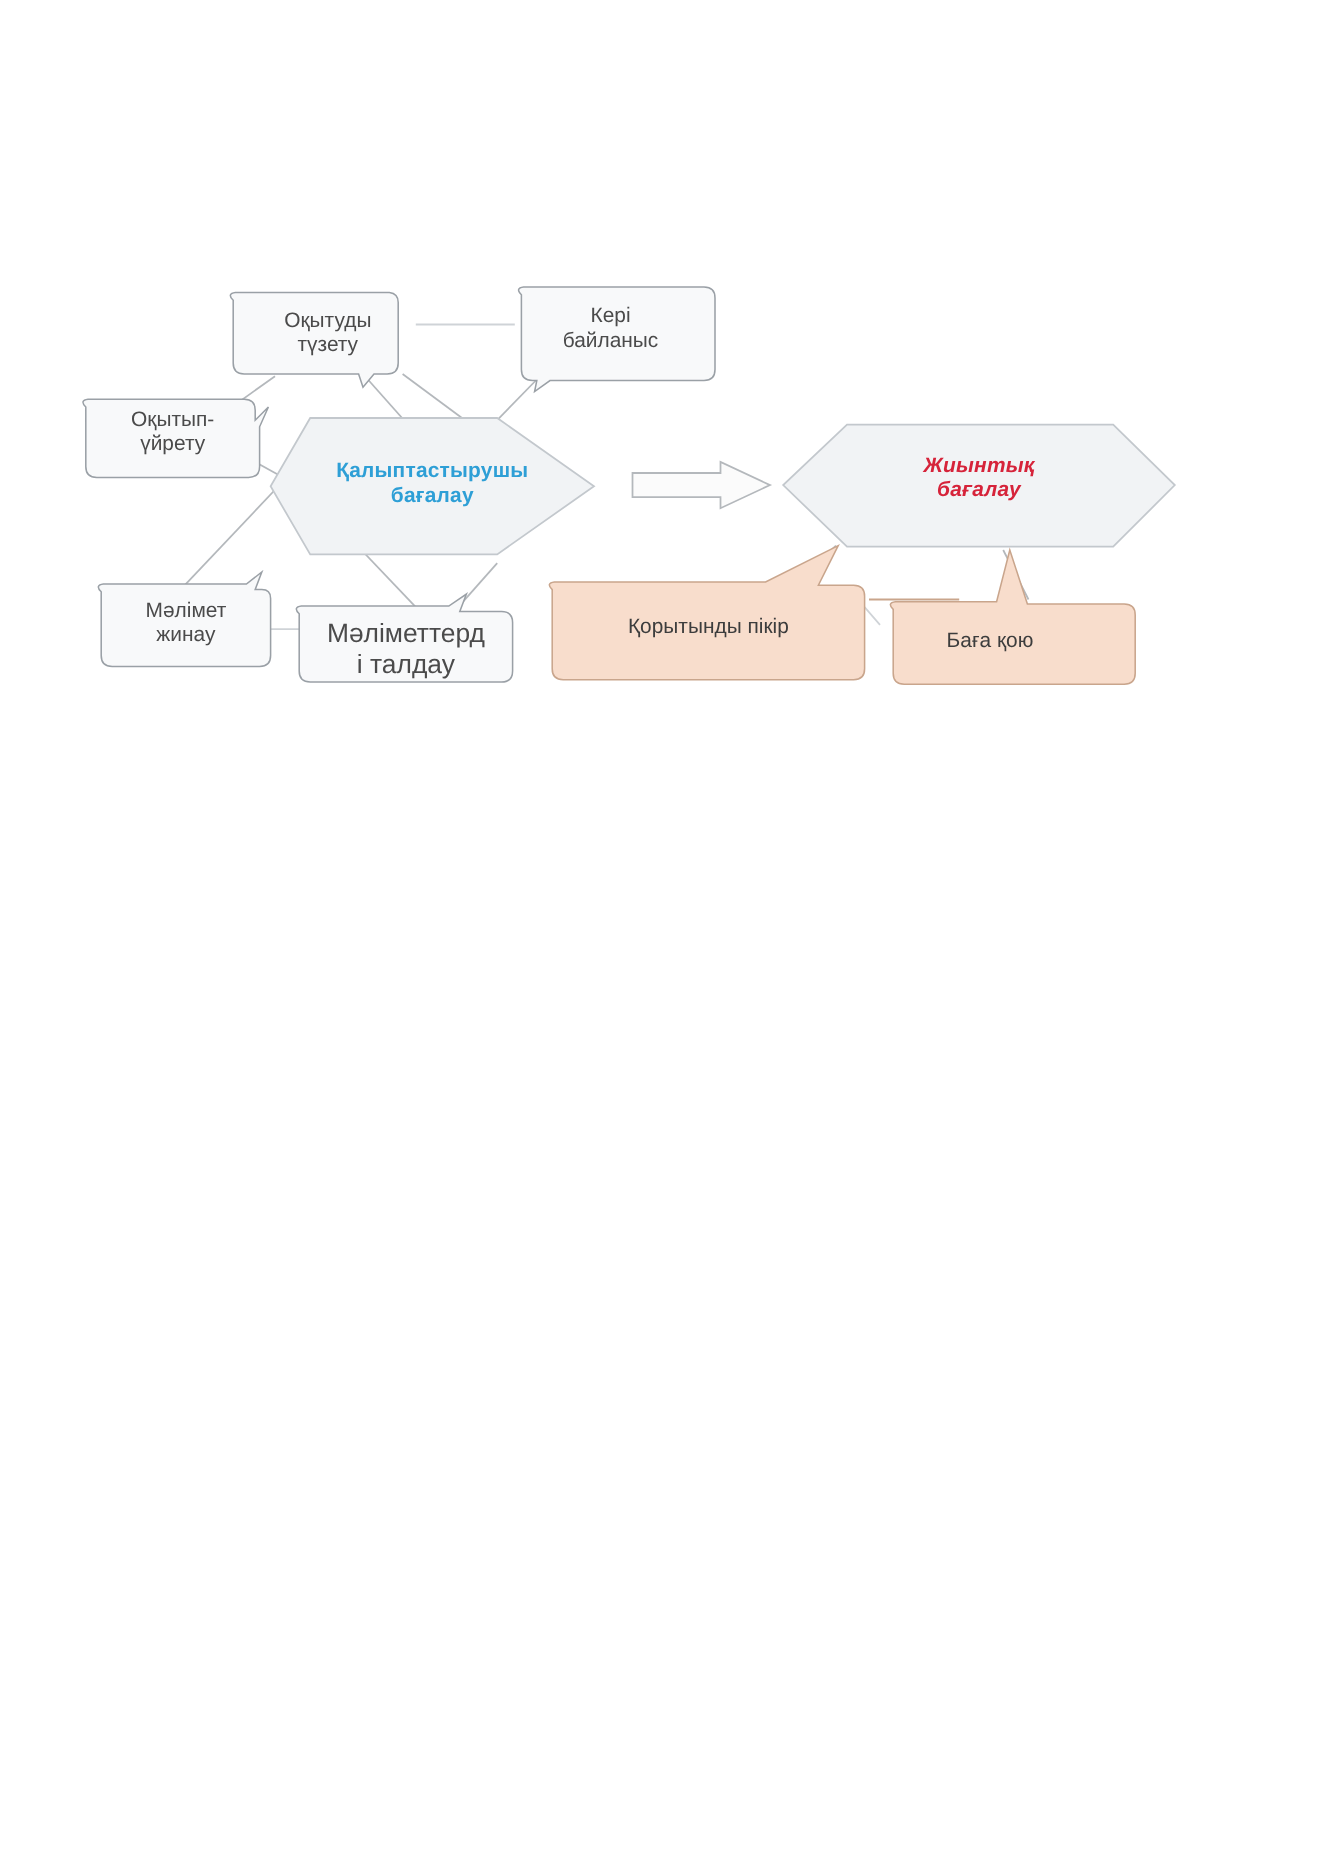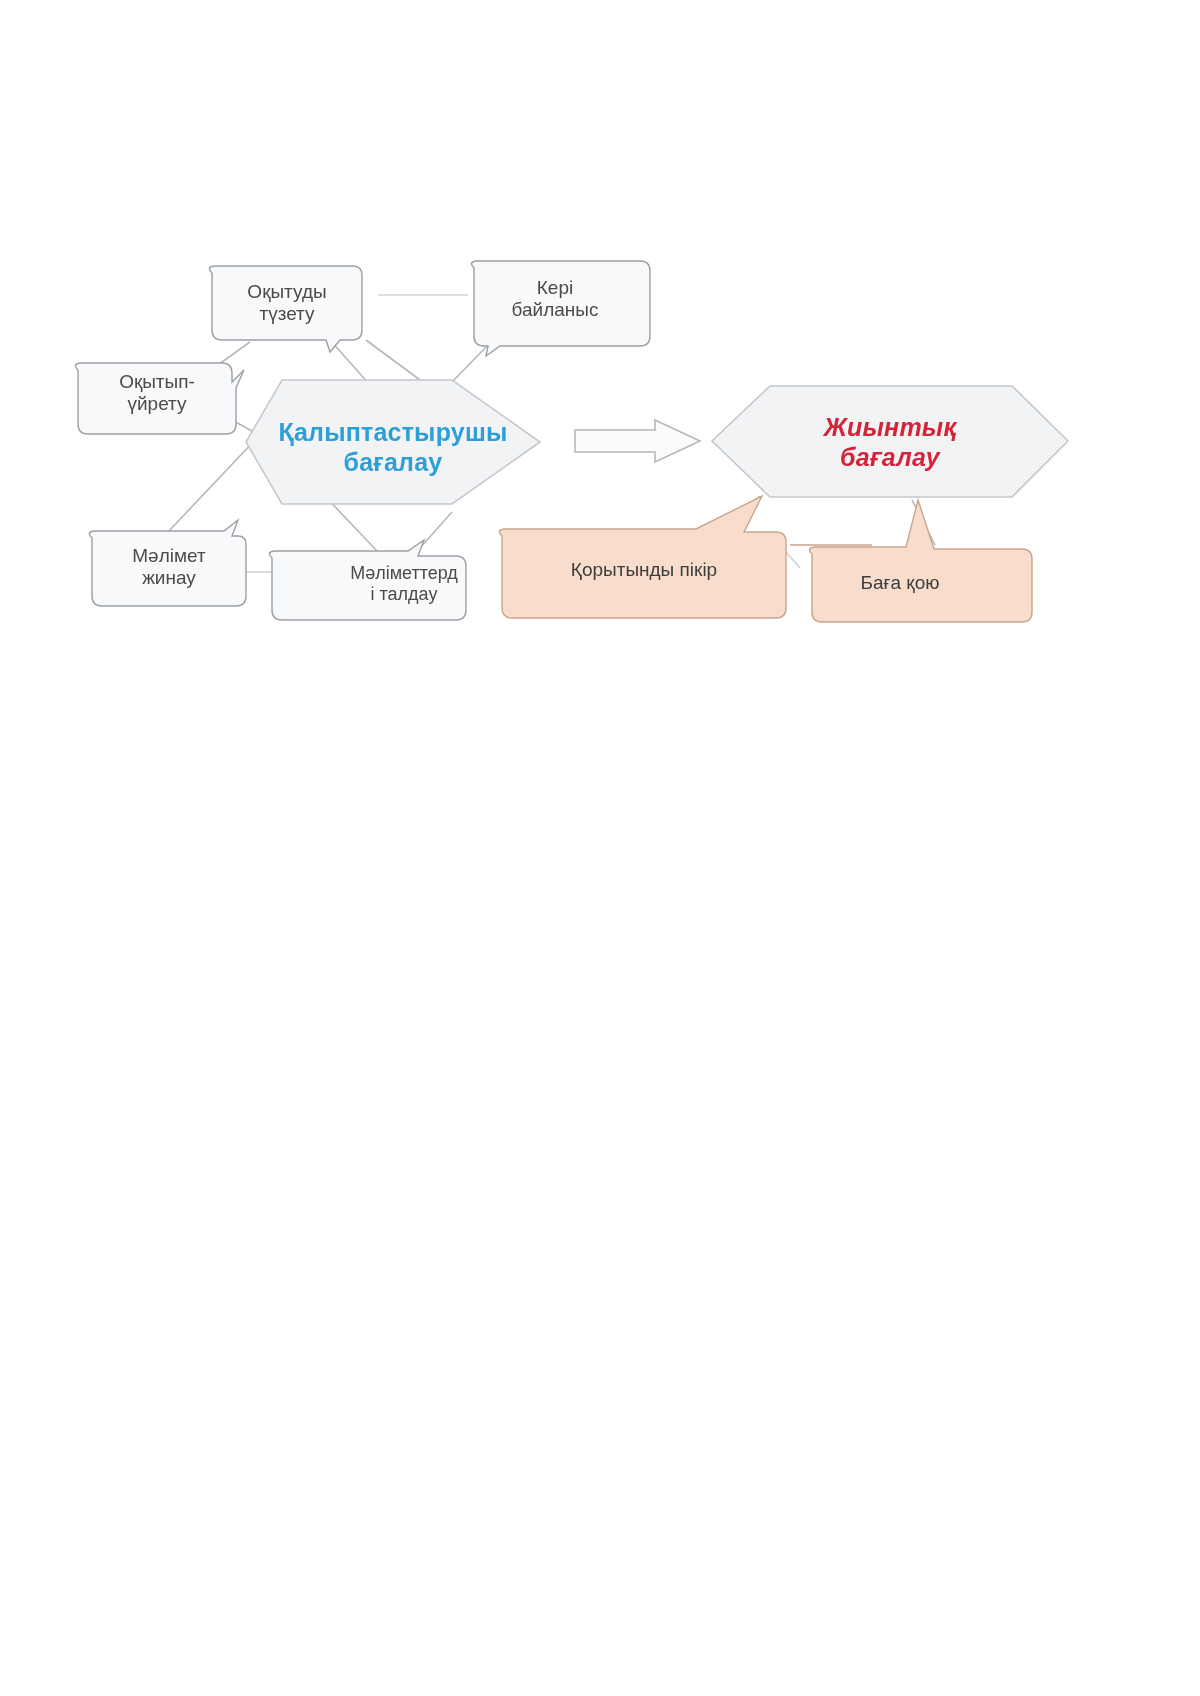--- a/index.html
+++ b/index.html
@@ -26,36 +26,35 @@
   }
   .node-text {
     position: absolute;
     text-align: center;
     line-height: 1.18;
     pointer-events: none;
     white-space: pre-line;
   }
   
   .hex-label {
-    font-size: 25px;
+    font-size: 19px;
     font-weight: bold;
     letter-spacing: 0.2px;
   }
   .hex-label.formative { color: #2e9fd6; }
   .hex-label.summative { color: #d6233a; }
 
   
   .callout-label {
     font-size: 19px;
     color: #4b4b4b;
     font-weight: normal;
   }
   .callout-label.small {
-    font-size: 18px;
-    margin-left: 35px;
+    font-size: 24px;
   }
   .callout-label.peach {
     color: #3d3d3d;
     font-size: 19px;
   }
 </style>
 </head>
 <body>
 
 <div id="page">
@@ -126,21 +125,21 @@
     </g>
 
   </svg>
 
   <div class="node-text hex-label formative" style="left:246px; top:418px; width:294px;">Қалыптастырушы
 бағалау</div>
 
   <div class="node-text hex-label summative" style="left:740px; top:413px; width:300px;font-style:italic;">Жиынтық
 бағалау</div>
 
-  <div class="node-text callout-label" style="left:212px; top:281px; width:150px;">Оқытуды
+  <div class="node-text callout-label" style="left:212px; top:281px; width:150px;padding-left:11px;">Оқытуды
 түзету</div>
 
   <div class="node-text callout-label" style="left:468px; top:277px; width:174px;">Кері
 байланыс</div>
 
   <div class="node-text callout-label" style="left:78px; top:371px; width:158px;">Оқытып-
 үйрету</div>
 
   <div class="node-text callout-label" style="left:92px; top:545px; width:154px;text-align:center;">Мәлімет
 жинау</div>

